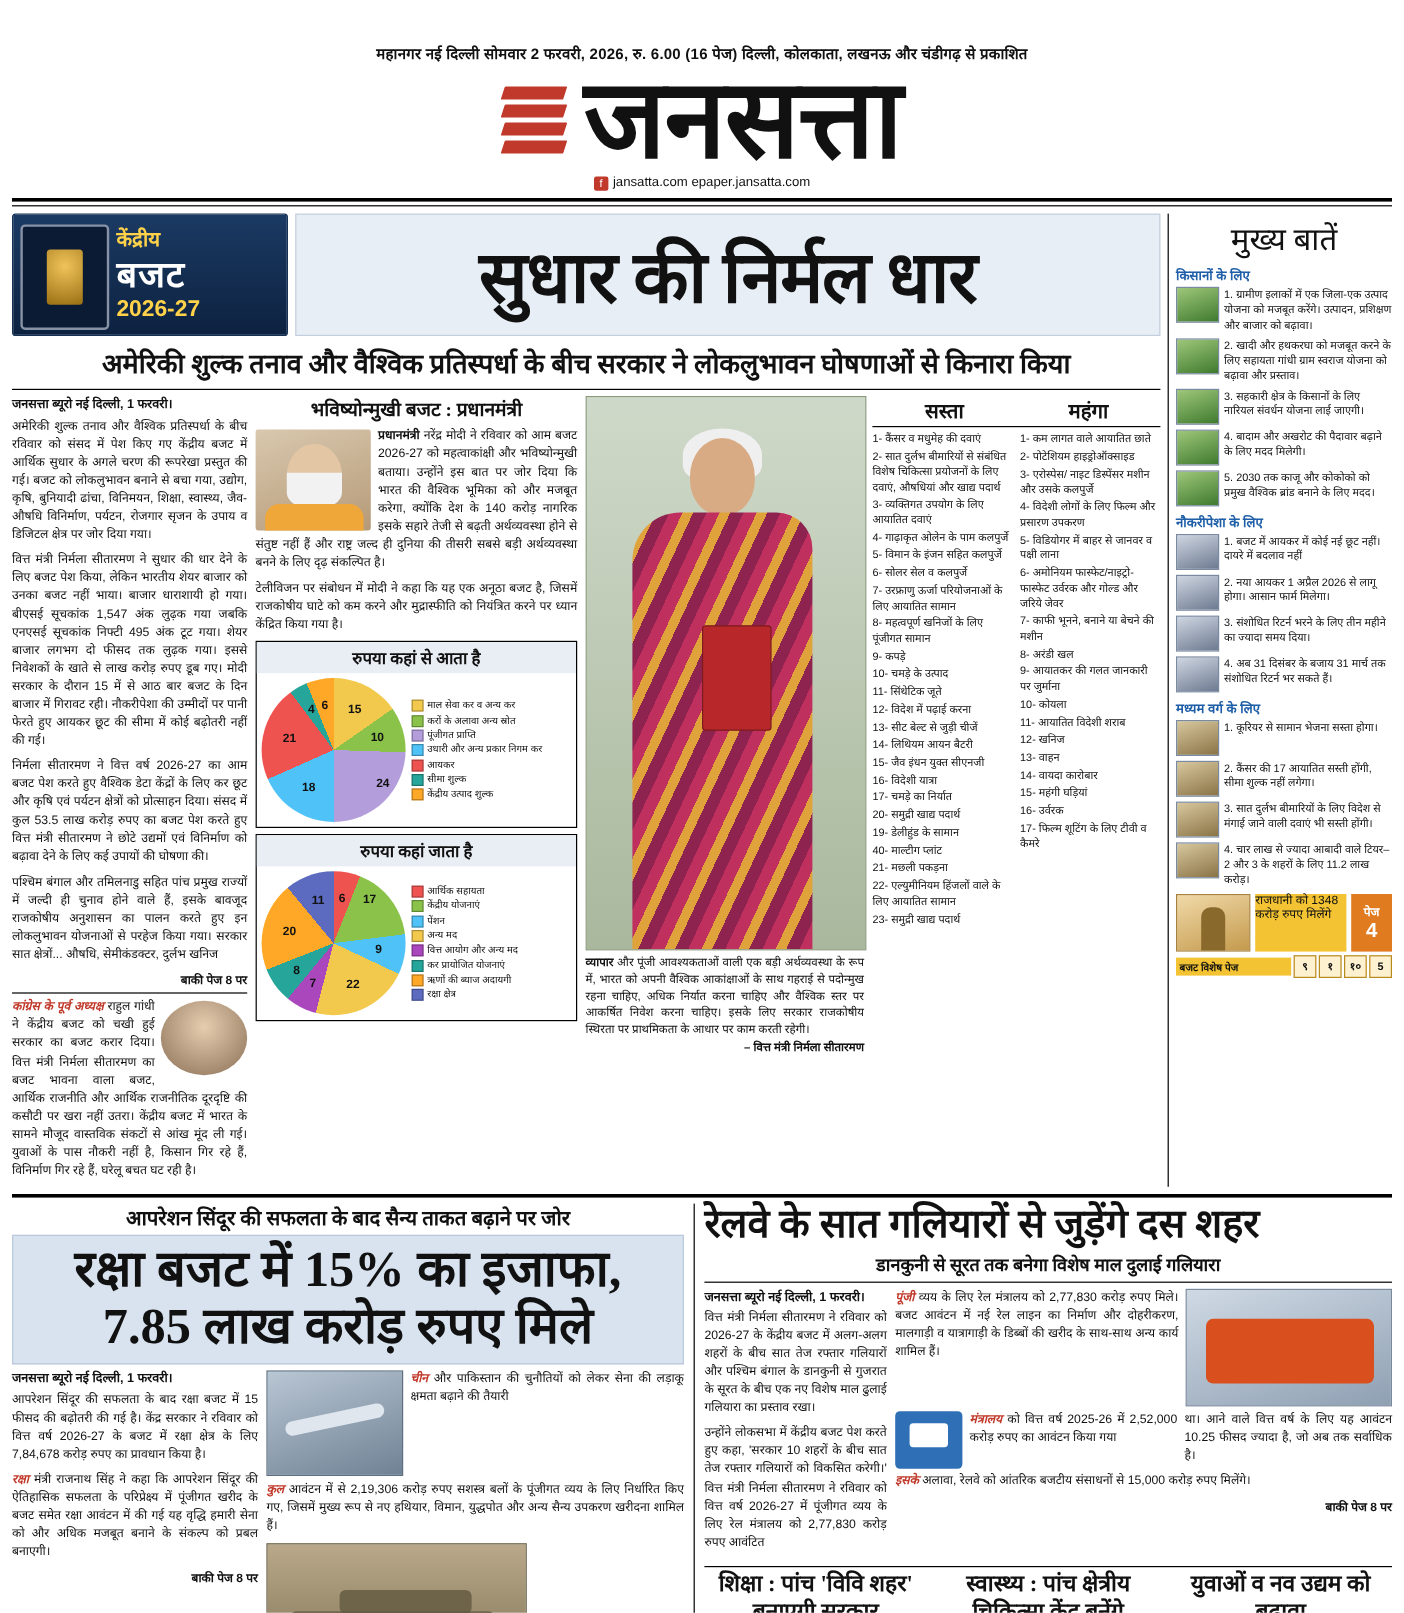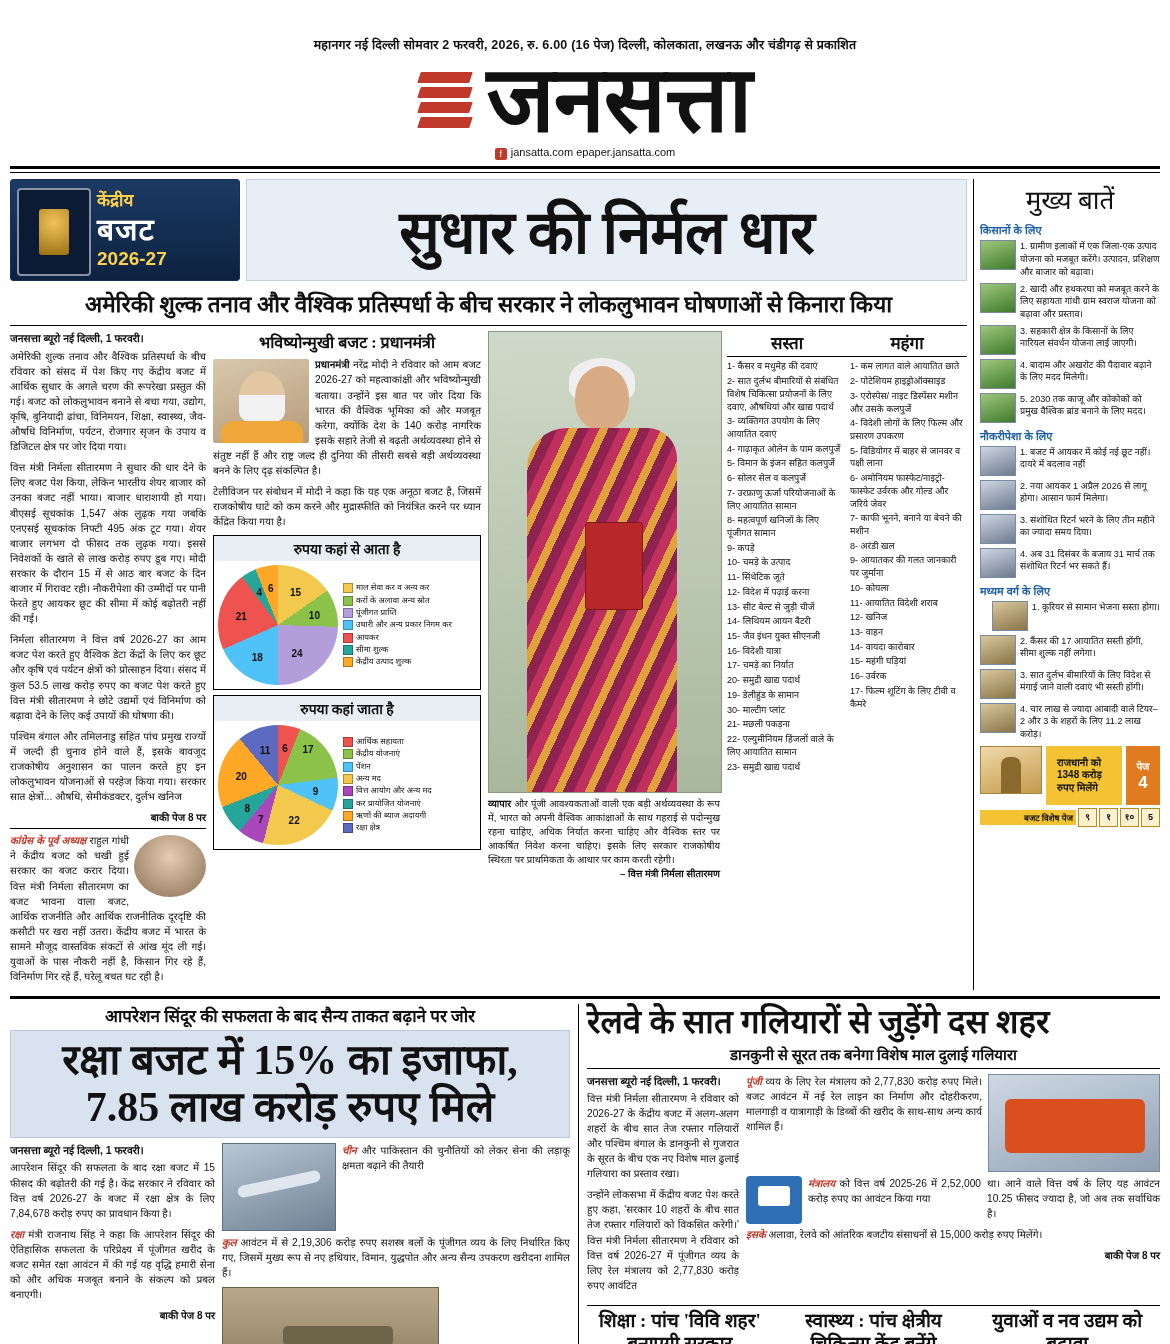--- a/index.html
+++ b/index.html
@@ -76,33 +76,33 @@
 
   .tbl-head{display:flex;border-bottom:1px solid #000;}
   .tbl-head div{flex:1;text-align:center;font-family:"Liberation Serif",serif;font-weight:bold;font-size:17px;padding-bottom:2px;}
   .tbl-cols{display:flex;gap:6px;margin-top:3px;}
   .tbl-cols ul{list-style:none;margin:0;padding:0;flex:1;font-size:9.1px;line-height:1.4;}
   .tbl-cols li{margin-bottom:2px;}
 
   
   .rail-title{font-family:"Liberation Serif",serif;font-weight:normal;font-size:26px;text-align:center;margin:2px 0 4px;}
   .rail-sub{color:#1f5fa8;font-weight:bold;font-size:11px;margin:5px 0 3px;}
-  .rail-item{display:flex;gap:4px;font-size:9.1px;line-height:1.4;margin-bottom:4px;justify-content:flex-end;}
+  .rail-item{display:flex;gap:4px;font-size:9.1px;line-height:1.4;margin-bottom:4px;}
   .rail-thumb{width:34px;height:28px;flex:none;border:1px solid #7a8aa0;background:linear-gradient(160deg,#8fb6d8,#3c6fa0);}
   .rail-thumb.f{background:linear-gradient(160deg,#9ec77a,#3f7a2e);}
   .rail-thumb.b{background:linear-gradient(160deg,#cfd6e2,#6d7a90);}
   .rail-thumb.m{background:linear-gradient(160deg,#d8c79e,#8a7446);}
   .gate-box{display:flex;gap:4px;align-items:stretch;margin-top:5px;}
   .gate-img{width:60px;height:46px;background:linear-gradient(160deg,#f0d9a8,#c49a4d);border:1px solid #a8823c;position:relative;}
   .gate-img:after{content:"";position:absolute;left:20px;top:10px;width:20px;height:36px;background:#8a6a2c;border-radius:8px 8px 0 0;}
-  .gate-txt{flex:1;background:#f3c333;font-size:10px;font-weight:bold;line-height:1.25;padding:11px;}
+  .gate-txt{flex:1;background:#f3c333;font-size:10px;font-weight:normal;line-height:1.25;padding:0;}
   .page-chip{width:34px;background:#e07b20;color:#fff;text-align:center;font-weight:bold;font-size:10px;display:flex;flex-direction:column;align-items:center;justify-content:center;}
   .page-chip b{font-size:17px;}
   .pg-strip{display:flex;gap:2px;margin-top:3px;align-items:center;}
-  .pg-strip .lbl{background:#f3c333;font-size:8.5px;font-weight:bold;padding:2px 3px;flex:1;text-align:right;}
+  .pg-strip .lbl{background:#f3c333;font-size:8.5px;font-weight:bold;padding:2px 3px;flex:1;}
   .pg-strip .num{width:17px;height:17px;border:1px solid #b88b1f;background:#fdf1cf;font-size:9px;text-align:center;line-height:17px;font-weight:bold;}
 
   
   .lower{display:flex;gap:8px;margin-top:6px;border-top:3px solid #000;padding-top:5px;}
   .lw-left{width:560px;}
   .lw-right{flex:1;border-left:1px solid #000;padding-left:8px;}
   .kicker{font-family:"Liberation Serif",serif;font-size:17px;font-weight:bold;text-align:center;}
   .big-head{background:#d8e3ef;border:1px solid #b9c8da;font-family:"Liberation Serif",serif;font-size:42px;font-weight:bold;text-align:center;line-height:1.12;padding:6px 4px;margin-top:3px;}
   .rail-head{font-family:"Liberation Serif",serif;font-size:33px;font-weight:bold;text-align:left;line-height:1.1;}
   .rail-head2{font-family:"Liberation Serif",serif;font-size:15px;font-weight:bold;text-align:center;margin-top:3px;border-bottom:1px solid #000;padding-bottom:4px;}
@@ -189,21 +189,21 @@
           </div>
           <p class="body"><span class="lead-in">प्रधानमंत्री</span><span> नरेंद्र मोदी ने रविवार को आम बजट 2026-27 को महत्वाकांक्षी और भविष्योन्मुखी बताया। उन्होंने इस बात पर जोर दिया कि भारत की वैश्विक भूमिका को और मजबूत करेगा, क्योंकि देश के 140 करोड़ नागरिक इसके सहारे तेजी से बढ़ती अर्थव्यवस्था होने से संतुष्ट नहीं हैं और राष्ट्र जल्द ही दुनिया की तीसरी सबसे बड़ी अर्थव्यवस्था बनने के लिए दृढ़ संकल्पित है।</span></p>
           <p class="body">टेलीविजन पर संबोधन में मोदी ने कहा कि यह एक अनूठा बजट है, जिसमें राजकोषीय घाटे को कम करने और मुद्रास्फीति को नियंत्रित करने पर ध्यान केंद्रित किया गया है।</p>
 
           <div class="chartbox">
             <div class="chart-title">रुपया कहां से आता है</div>
             <div class="chart-row">
               <div class="pie" id="pie1" style="background: conic-gradient(rgb(242, 201, 76) 0deg, rgb(242, 201, 76) 55.102deg, rgb(139, 195, 74) 55.102deg, rgb(139, 195, 74) 91.8367deg, rgb(179, 157, 219) 91.8367deg, rgb(179, 157, 219) 180deg, rgb(79, 195, 247) 180deg, rgb(79, 195, 247) 246.122deg, rgb(239, 83, 80) 246.122deg, rgb(239, 83, 80) 323.265deg, rgb(38, 166, 154) 323.265deg, rgb(38, 166, 154) 337.959deg, rgb(255, 167, 38) 337.959deg, rgb(255, 167, 38) 360deg);">
                   <span class="lab" style="left: 77.5765px; top: 26.3092px;">15</span>
                   <span class="lab" style="left: 96.4294px; top: 49.188px;">10</span>
-                  <span class="lab" style="left: 79px; top: 87.2973px;">24</span>
+                  <span class="lab" style="left: 101px; top: 87.2973px;">24</span>
                   <span class="lab" style="left: 39.2697px; top: 91.8473px;">18</span>
                   <span class="lab" style="left: 23.2428px; top: 50.3611px;">21</span>
                   <span class="lab" style="left: 41.3527px; top: 26.8899px;">4</span>
                   <span class="lab" style="left: 52.736px; top: 22.7008px;">6</span>
                 </div>
               <div class="legend" id="legend1">
                   <div>
                     <i style="background: rgb(242, 201, 76);"></i>
                     <span>माल सेवा कर व अन्य कर</span>
                   </div>
@@ -316,21 +316,21 @@
                 <li>10- चमड़े के उत्पाद</li>
                 <li>11- सिंथेटिक जूते</li>
                 <li>12- विदेश में पढ़ाई करना</li>
                 <li>13- सीट बेल्ट से जुड़ी चीजें</li>
                 <li>14- लिथियम आयन बैटरी</li>
                 <li>15- जैव इंधन युक्त सीएनजी</li>
                 <li>16- विदेशी यात्रा</li>
                 <li>17- चमड़े का निर्यात</li>
                 <li>20- समुद्री खाद्य पदार्थ</li>
                 <li>19- डेलीहुंड के सामान</li>
-                <li>30- माल्टीग प्लांट</li>
+                <li>40- माल्टीग प्लांट</li>
                 <li>21- मछली पकड़ना</li>
                 <li>22- एल्युमीनियम हिंजलों वाले के लिए आयातित सामान</li>
                 <li>23- समुद्री खाद्य पदार्थ</li>
               </ul>
             <ul id="costly-list">
                 <li>1- कम लागत वाले आयातित छाते</li>
                 <li>2- पोटेशियम हाइड्रोऑक्साइड</li>
                 <li>3- एरोस्पेस/ नाइट डिस्पेंसर मशीन और उसके कलपुर्जे</li>
                 <li>4- विदेशी लोगों के लिए फिल्म और प्रसारण उपकरण</li>
                 <li>5- विडियोगर में बाहर से जानवर व पक्षी लाना</li>

